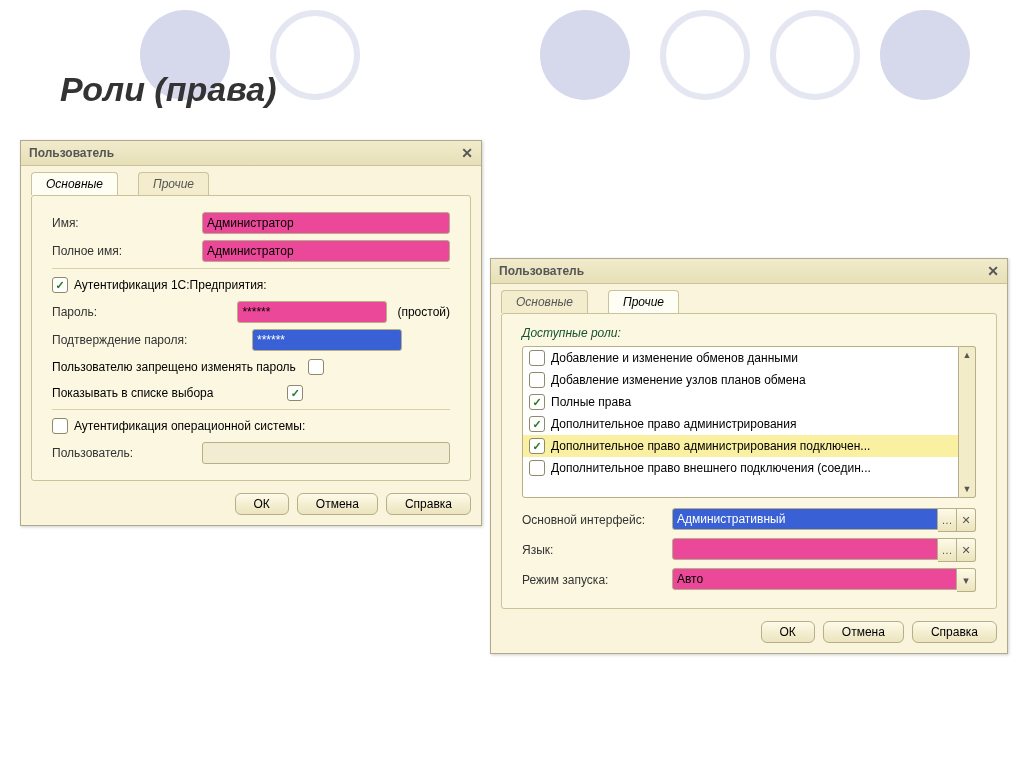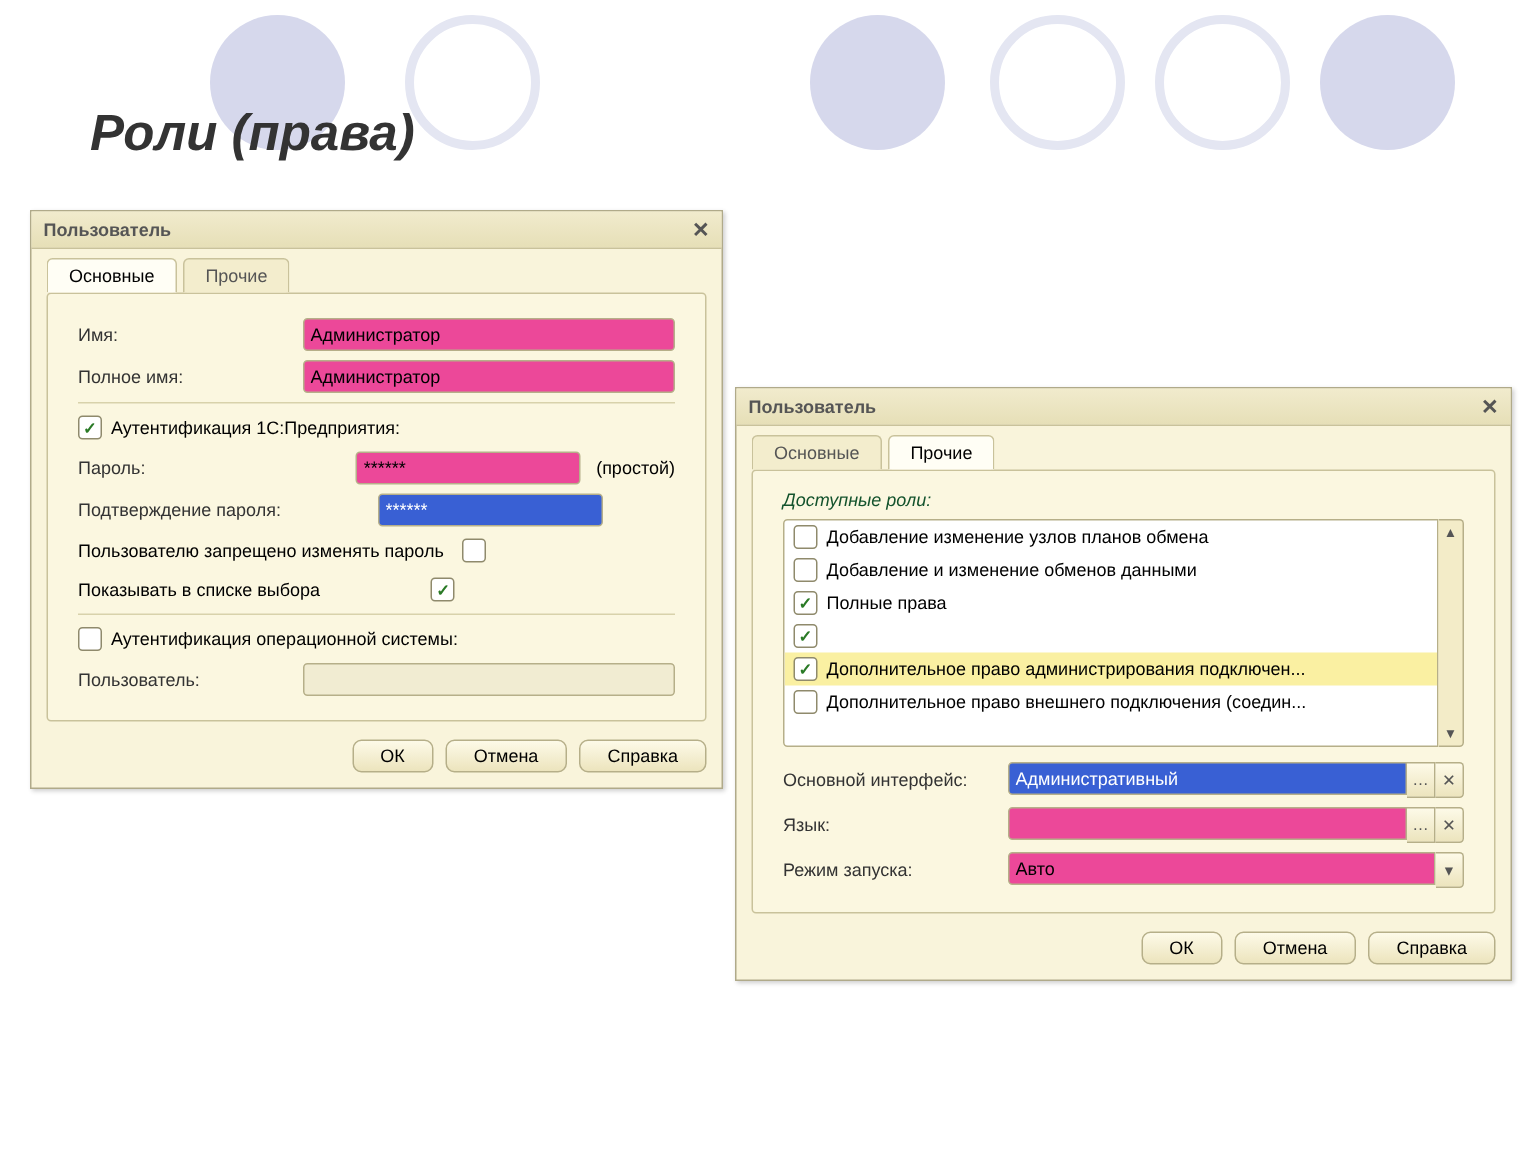--- a/index.html
+++ b/index.html
@@ -39,22 +39,23 @@
   display: flex; align-items: center; justify-content: space-between;
   padding: 4px 8px;
   background: linear-gradient(#f1ebcd, #e6dfb7);
   border-bottom: 1px solid #c9c29b;
   font-weight: bold;
   color: #555;
   gap: 32px;
 }
 .closex { cursor: pointer; font-size: 14px; color: #555; }
 .tabs {
-  display: flex; gap: 4px;
+  display: flex; gap: 20px;
   padding: 6px 10px 0 10px;
+  font-style: italic;
 }
 .tab {
   padding: 4px 14px;
   border: 1px solid #c9c29b;
   border-bottom: none;
   border-radius: 4px 4px 0 0;
   background: #f3edcd;
   color: #555;
   cursor: pointer;
 }
@@ -239,32 +240,33 @@
   <div class="tabs">
     <div class="tab">Основные</div>
     <div class="tab active">Прочие</div>
   </div>
   <div class="pane">
     <div class="section-label">Доступные роли:</div>
     <div class="roles-wrap">
       <div class="roles" id="roles-list">
           <div class="role-item">
             <span class="chk"></span>
+            <span>Добавление и изменение обменов данными</span>
+          </div>
+          <div class="role-item">
+            <span class="chk"></span>
             <span>Добавление изменение узлов планов обмена</span>
-          </div>
-          <div class="role-item">
-            <span class="chk"></span>
-            <span>Добавление и изменение обменов данными</span>
           </div>
           <div class="role-item">
             <span class="chk checked"></span>
             <span>Полные права</span>
           </div>
           <div class="role-item">
             <span class="chk checked"></span>
+            <span>Дополнительное право администрирования</span>
           </div>
           <div class="role-item highlight">
             <span class="chk checked"></span>
             <span>Дополнительное право администрирования подключен...</span>
           </div>
           <div class="role-item">
             <span class="chk"></span>
             <span>Дополнительное право внешнего подключения (соедин...</span>
           </div>
         </div>

